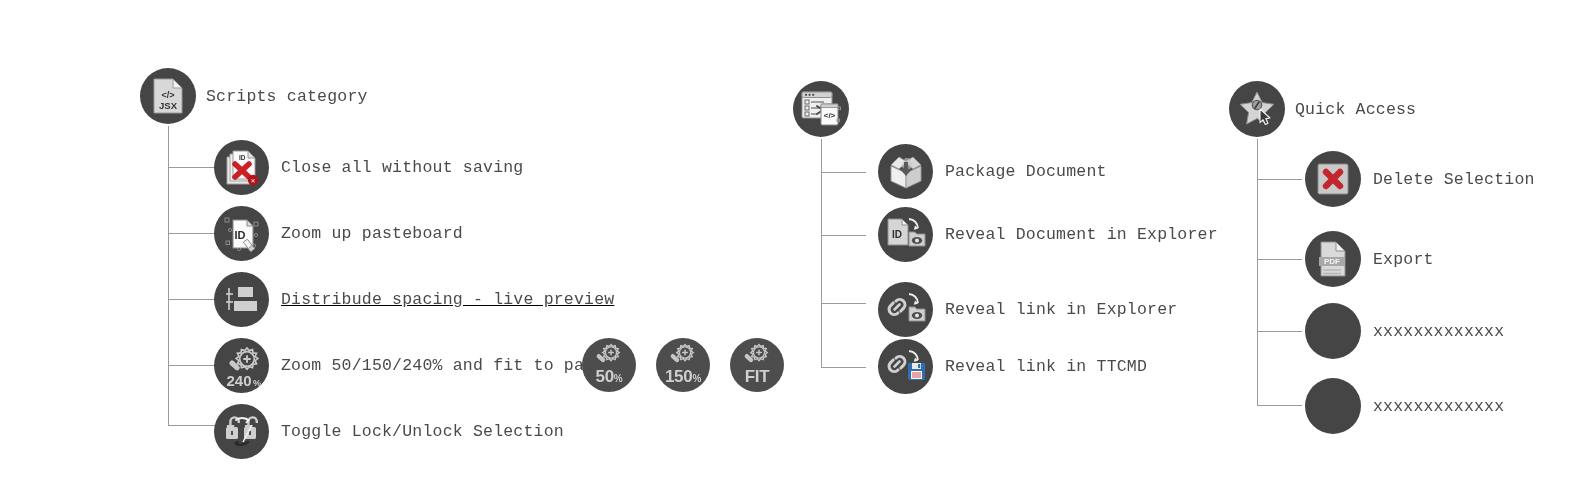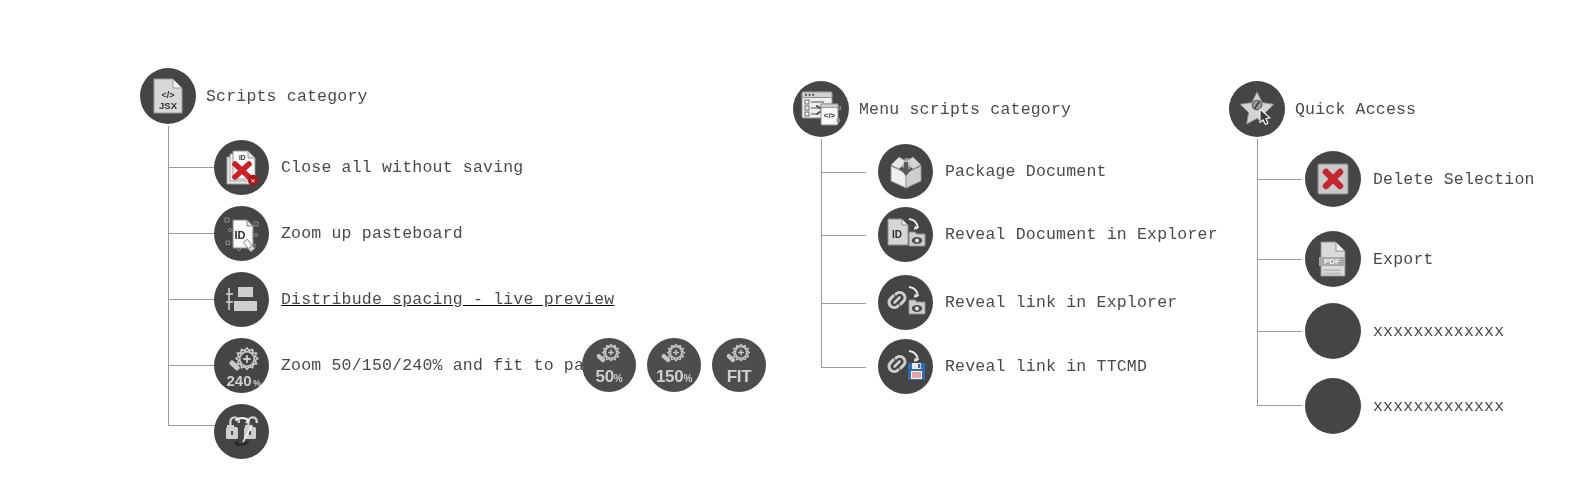--- a/index.html
+++ b/index.html
@@ -69,21 +69,21 @@
     display: flex;
     align-items: center;
     justify-content: center;
   }
   .badge svg { display: block; }
 
   
   .zoom-chips {
     position: absolute;
     display: flex;
-    gap: 11px;
+    gap: 20px;
     align-items: center;
   }
   .chip {
     width: 54px; height: 54px;
     border-radius: 50%;
     background: #4d4d4d;
     position: relative;
     display: flex;
     align-items: flex-end;
     justify-content: center;
@@ -275,20 +275,21 @@
           <path d="M15 8 q6 -4 12 0"></path>
           <path d="M25 6.5 l2.6 1.6 -2.2 2.2" stroke-width="1.8"></path>
         </g>
         <g stroke="#2a2a2a" stroke-width="2.3" fill="none" stroke-linecap="round">
           <path d="M27 30 q-6 5 -12 1"></path>
           <path d="M17 29.5 l-2.6 1.8 2.4 2" stroke-width="2"></path>
         </g>
         <line x1="31" y1="13" x2="22" y2="30" stroke="#f0f0f0" stroke-width="1.6"></line>
       </svg>
     </div>
+    <div class="child-label">Toggle Lock/Unlock Selection</div>
   </div>
 </div>
 
 <div class="column" id="col-menu">
 
   <div class="root-row" style="top:81px; left:0;">
     <div class="badge" style="width:56px;height:56px;">
       <svg width="42" height="40" viewBox="0 0 42 40">
         <rect x="2" y="3" width="30" height="26" rx="1.5" fill="#efefef" stroke="#8f8f8f" stroke-width="1"></rect>
         <rect x="2" y="3" width="30" height="5.5" rx="1.5" fill="#d2d2d2" stroke="#8f8f8f" stroke-width="1"></rect>
@@ -310,21 +311,20 @@
         <path d="M17 17 l6 4 -6 4" fill="none" stroke="#4a4a4a" stroke-width="2" stroke-linejoin="round" stroke-linecap="round"></path>
         <rect x="21" y="15" width="17" height="21" rx="1.5" fill="#fafafa" stroke="#8a8a8a" stroke-width="1"></rect>
         <rect x="21" y="15" width="17" height="3.6" fill="#cfcfcf" stroke="#8a8a8a" stroke-width="0.8"></rect>
         <text x="29.5" y="29" font-family="Liberation Sans, sans-serif" font-size="8" font-weight="bold" fill="#333" text-anchor="middle">&lt;/&gt;</text>
         <g fill="none" stroke="#9a9a9a" stroke-width="0.9">
           <rect x="38" y="18" width="2.6" height="2.6"></rect>
           <rect x="37" y="30" width="2.6" height="2.6"></rect>
         </g>
       </svg>
     </div>
-    <div class="root-label">Menu scripts category</div>
   </div>
 
   <div class="trunk" style="left:28px; top:139px; height:228px;"></div>
   <div class="branch" style="left:28px; top:172px; width:45px;"></div>
   <div class="branch" style="left:28px; top:235px; width:45px;"></div>
   <div class="branch" style="left:28px; top:303px; width:45px;"></div>
   <div class="branch" style="left:28px; top:367px; width:45px;"></div>
 
   <div class="child-row" style="top:144px; left:85px;">
     <div class="badge" style="width:55px;height:55px;">
@@ -349,21 +349,21 @@
         <path d="M24 3 q8 1 9 9" fill="none" stroke="#ededed" stroke-width="1.8"></path>
         <path d="M30 9.5 l3.2 3.2 -4.4 1" fill="#ededed"></path>
         <path d="M24 16 h6 l1.6 2 h8.4 v12 h-16 z" fill="#cfcfcf" stroke="#8e8e8e" stroke-width="1"></path>
         <ellipse cx="32" cy="24.5" rx="5.2" ry="3.4" fill="#4d4d4d"></ellipse>
         <circle cx="32" cy="24.5" r="1.9" fill="#e6e6e6"></circle>
       </svg>
     </div>
     <div class="child-label">Reveal Document in Explorer</div>
   </div>
 
-  <div class="child-row" style="top:275px; left:85px;justify-content:flex-end;">
+  <div class="child-row" style="top:282px; left:85px;justify-content:flex-end;">
     <div class="badge" style="width:55px;height:55px;">
       <svg width="42" height="38" viewBox="0 0 42 38">
         <g fill="none" stroke="#d0d0d0" stroke-width="3.1" stroke-linecap="round">
           <path d="M11 10 a5.2 5.2 0 0 1 7.4 7.4 l-2.6 2.6"></path>
           <path d="M13 22 a5.2 5.2 0 0 1 -7.4 -7.4 l2.6 -2.6"></path>
         </g>
         <line x1="9.5" y1="18.5" x2="14.5" y2="13.5" stroke="#d0d0d0" stroke-width="2.6" stroke-linecap="round"></line>
         <path d="M24 3 q8 1 9 9" fill="none" stroke="#ededed" stroke-width="1.8"></path>
         <path d="M30 9.5 l3.2 3.2 -4.4 1" fill="#ededed"></path>
         <path d="M24 16 h6 l1.6 2 h8.4 v12 h-16 z" fill="#cfcfcf" stroke="#8e8e8e" stroke-width="1"></path>

